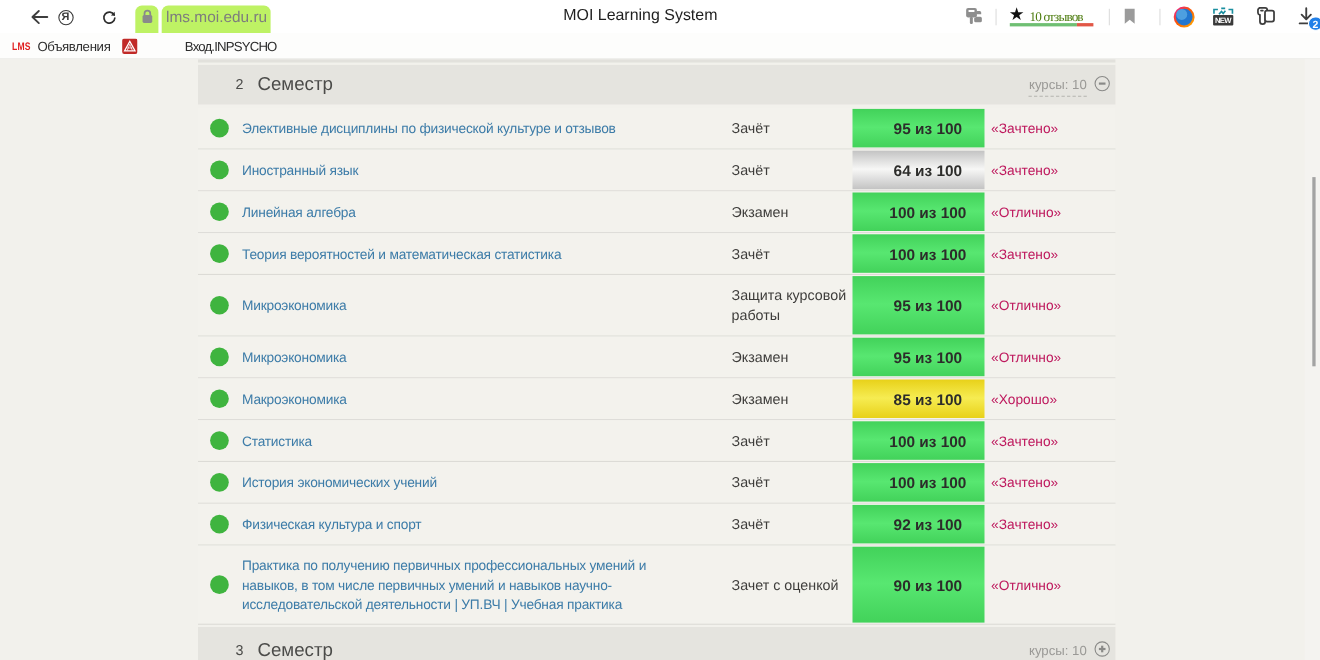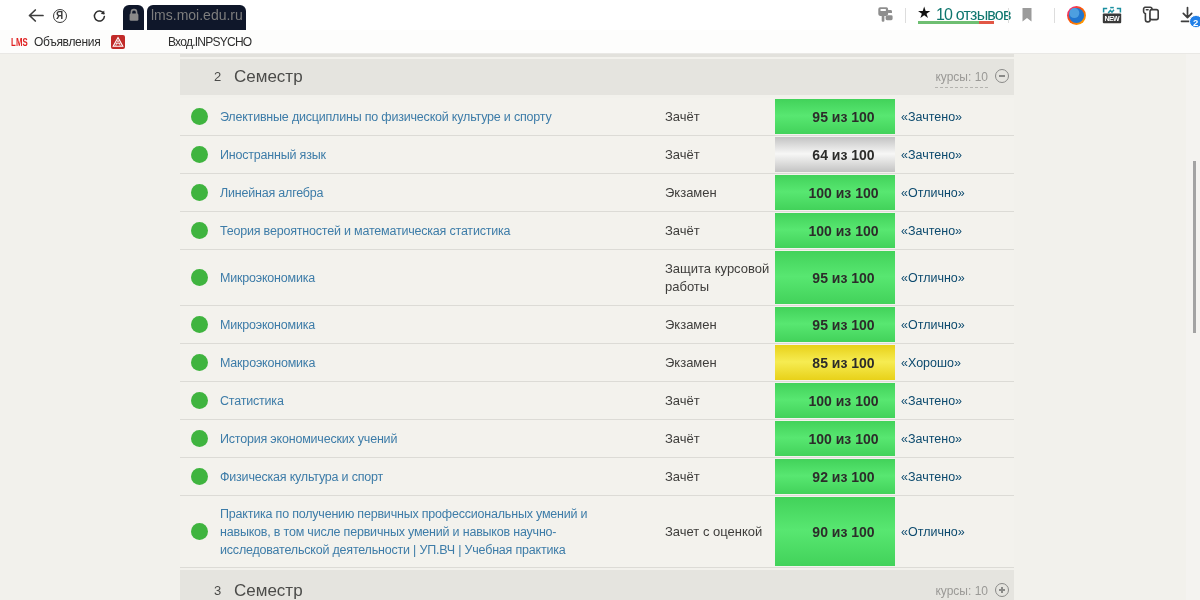--- a/index.html
+++ b/index.html
@@ -4,25 +4,25 @@
 <style>
   * { margin:0; padding:0; box-sizing:border-box; }
   html,body { width:1200px; height:600px; overflow:hidden; }
   body { font-family:"Liberation Sans", sans-serif; background:#f2f1ec; position:relative; }
   .abs { position:absolute; }
 
   
   #toolbar { left:0; top:0; width:1200px; height:30px; background:#ffffff; }
   #bookbar { left:0; top:30px; width:1200px; height:24px; background:#fdfdfc; border-bottom:1px solid #e9e8e5; }
 
-  .chip { background:#0f172a; border-radius:6px; height:32px; top:5px; }
+  .chip { background:#bef264; border-radius:6px; height:32px; top:5px; }
   #urltext { color:#7d7d7d; font-size:14px; line-height:20px; }
   #pagetitle { font-size:14.5px; color:#1f1f1f; line-height:29px; }
   .sep { width:1px; height:15px; background:#dddddd; top:8px; }
-  .revtxt { font-size:16px; letter-spacing:-0.8px; color:#0f766e; line-height:30px; }
+  .revtxt { font-size:12px; letter-spacing:-0.8px; color:#4d7c0f; line-height:30px;font-family:Liberation Serif, serif; }
 
   
   .bktxt { font-size:12px; letter-spacing:-0.3px; color:#2d2d2d; line-height:24px; }
 
   
   #content { left:0; top:54px; width:1200px; height:546px; background:#f2f1ec; }
   #tablewrap { position:absolute; left:180px; top:0; width:834px; }
   .sliver { height:3px; background:#e2e1dc; }
   .gap { height:2px; background:#f2f1ec; }
   .semhead { height:36px; background:#e5e4df; position:relative; }
@@ -32,21 +32,21 @@
   .circbtn { position:absolute; right:5px; top:10px; width:14px; height:14px; border:1.5px solid #8a8a88; border-radius:50%; }
   .circbtn .h { position:absolute; left:3px; right:3px; top:50%; margin-top:-0.75px; height:1.5px; background:#8a8a88; }
   .circbtn .v { position:absolute; top:3px; bottom:3px; left:50%; margin-left:-0.75px; width:1.5px; background:#8a8a88; }
 
   .row { position:relative; border-bottom:1px solid #dcdbd6; background:#f3f2ed; }
   .dot { position:absolute; left:11px; top:50%; margin-top:-8.5px; width:17px; height:17px; border-radius:50%; background:#3fb43f; }
   .crs { position:absolute; left:40px; top:50%; transform:translateY(-50%); width:420px; font-size:12.5px; letter-spacing:-0.2px; line-height:18px; color:#3d7ca8; }
   .exm { position:absolute; left:485px; top:50%; transform:translateY(-50%); width:106px; font-size:13px; line-height:18px; color:#3e3d3b; }
   .scr { position:absolute; left:595px; top:1px; bottom:1px; width:120px; text-align:center; font-size:14px; font-weight:bold; color:#2c2c2a; }
   .scr span { position:absolute; left:0; right:9px; top:50%; transform:translateY(-50%);margin-left:26px; }
-  .grd { position:absolute; left:721px; top:50%; transform:translateY(-50%); font-size:12.5px; color:#0c4a6e; }
+  .grd { position:absolute; left:721px; top:50%; transform:translateY(-50%); font-size:12.5px; color:#be185d; }
   .g { background:linear-gradient(180deg,#42d25a 0%,#58e771 48%,#42d25a 100%); }
   .w { background:linear-gradient(180deg,#c3c3c3 0%,#f7f7f6 48%,#c3c3c3 100%); }
   .y { background:linear-gradient(180deg,#e8d119 0%,#f6ec52 48%,#e8d119 100%); }
 
   
   #sctrack { left:1186px; top:54px; width:14px; height:546px; background:#f4f3f0; }
   #scthumb { left:1193px; top:161px; width:3px; height:172px; background:#a3a3a3; }
 </style>
 </head>
 <body>
@@ -62,20 +62,21 @@
   </svg>
   <div class="abs chip" style="left:123px;width:21px;"></div>
   <svg class="abs" style="left:127.5px;top:8px" width="12" height="14" viewBox="0 0 12 14">
     <rect x="1.6" y="5.6" width="8.8" height="7.2" rx="1.4" fill="#8a8a8a"></rect>
     <path d="M3.4 6 V4.2 a2.6 2.6 0 0 1 5.2 0 V6" stroke="#8a8a8a" stroke-width="1.6" fill="none"></path>
   </svg>
   <div class="abs chip" style="left:147px;width:99px;">
       <div id="urltext" class="abs" style="left:4px;">lms.moi.edu.ru</div>
     </div>
 
+  <div class="abs" id="pagetitle" style="left:512px;top:0;">MOI Learning System</div>
 
   <svg class="abs" style="left:878px;top:7px" width="17" height="17" viewBox="0 0 17 17">
     <rect x="0.3" y="0.3" width="9.8" height="8.6" rx="1.8" fill="#8e8e8e"></rect>
     <rect x="2.3" y="2" width="5.8" height="1.9" rx="0.95" fill="#ffffff"></rect>
     <rect x="3.7" y="8.5" width="2.7" height="6.3" rx="1.1" fill="#8e8e8e"></rect>
     <path d="M10.6 3 h2 a1.4 1.4 0 0 1 1.4 1.4 v1.6 h-3.4 a1.4 1.4 0 0 1 -1.4 -1.4 v-0.2 a1.4 1.4 0 0 1 1.4 -1.4 Z" fill="#8e8e8e"></path>
     <path d="M7.6 9.6 l2 -1.4 h3.6 a1.4 1.4 0 0 1 1.4 1.4 v2.2 a1.4 1.4 0 0 1 -1.4 1.4 h-4.2 a1.4 1.4 0 0 1 -1.4 -1.4 Z" fill="#8e8e8e"></path>
   </svg>
   <div class="abs sep" style="left:905px;"></div>
 
@@ -147,21 +148,21 @@
         <div class="nam">Семестр</div>
       <div class="kursy">курсы: 10</div>
       <div class="circbtn">
           <div class="h"></div>
         </div>
     </div>
     <div style="height:3px;background:#f2f1ec;"></div>
 
     <div class="row" style="height:38px;">
       <div class="dot"></div>
-      <div class="crs">Элективные дисциплины по физической культуре и спорту</div>
+      <div class="crs">Элективные дисциплины по физической культуре и отзывов</div>
       <div class="exm">Зачёт</div>
       <div class="scr g">
           <span>95 из 100</span>
         </div>
       <div class="grd">«Зачтено»</div>
     </div>
     <div class="row" style="height:38px;">
       <div class="dot"></div>
       <div class="crs">Иностранный язык</div>
       <div class="exm">Зачёт</div>

